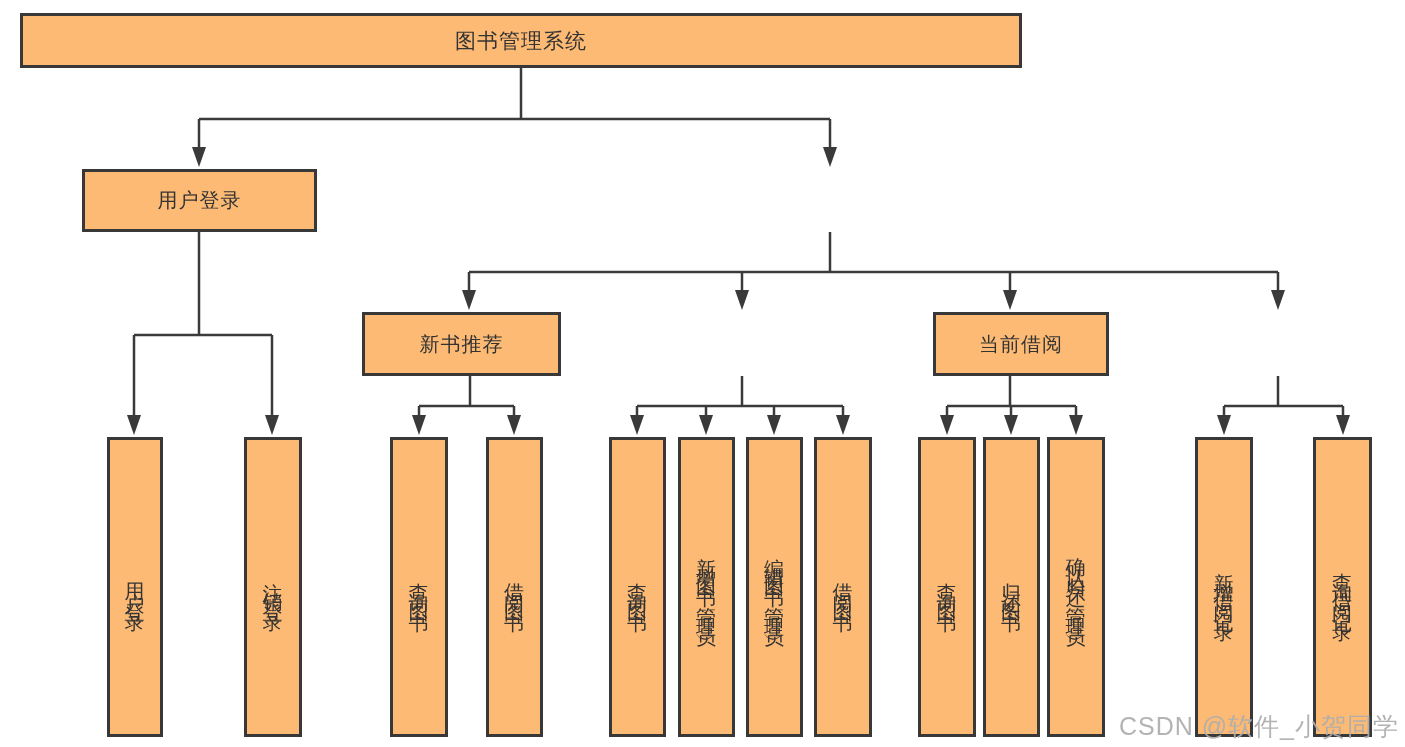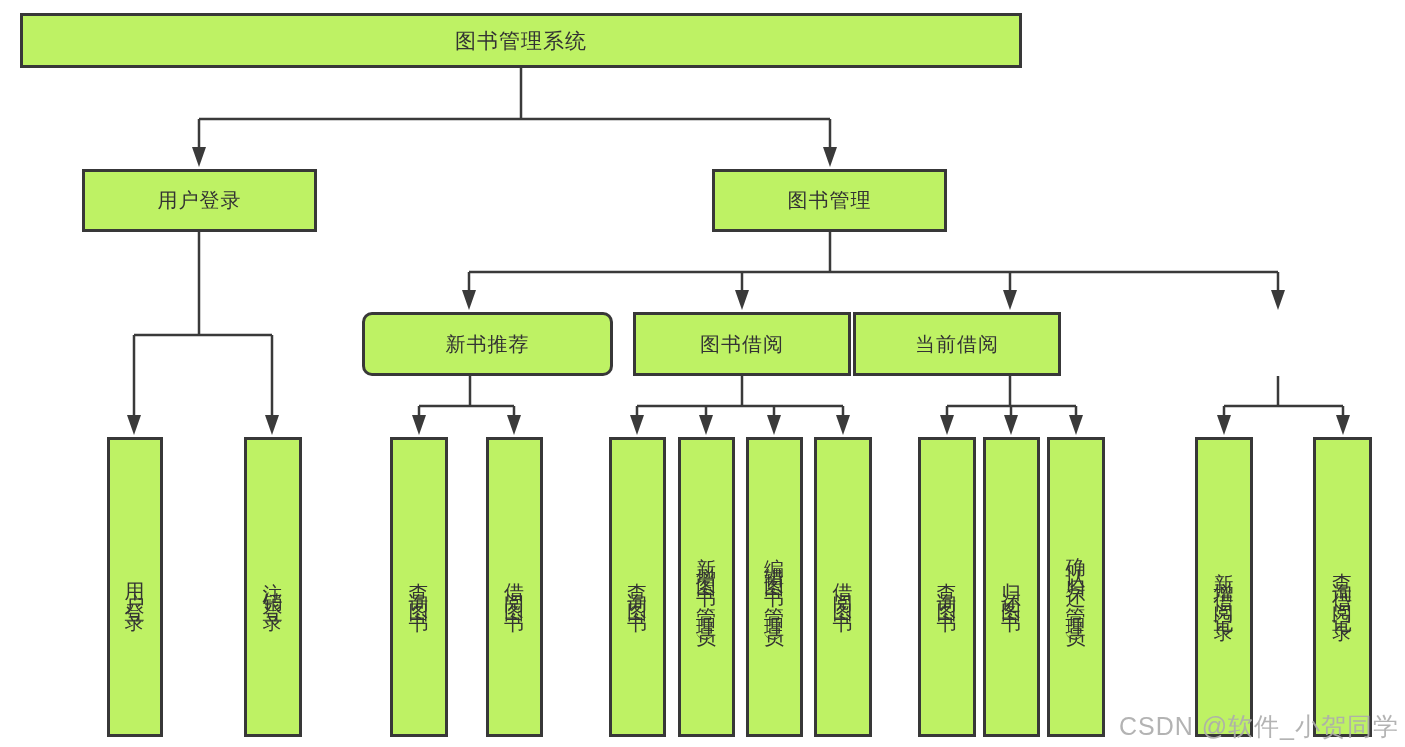--- a/index.html
+++ b/index.html
@@ -13,21 +13,21 @@
   }
   .connectors {
     position: absolute;
     left: 0; top: 0;
     width: 1405px; height: 747px;
     pointer-events: none;
   }
   .node {
     position: absolute;
     box-sizing: border-box;
-    background: #bef264;
+    background: #fdba74;
     border: 3px solid #383838;
     display: flex;
     align-items: center;
     justify-content: center;
     color: #333333;
   }
   .hbox { font-size: 20px; letter-spacing: 1px; }
   .hbox.title { font-size: 21px; }
   .vbox span {
     writing-mode: vertical-rl;
@@ -112,25 +112,23 @@
     <path d="M1224 406 H1343"></path>
     <path d="M1224 406 V420"></path>
       <polygon points="1217,415 1231,415 1224,435" fill="#3a3a3a" stroke="none"></polygon>
     <path d="M1343 406 V420"></path>
       <polygon points="1336,415 1350,415 1343,435" fill="#3a3a3a" stroke="none"></polygon>
   </svg>
 
   <div class="node hbox title" style="left:20px; top:13px; width:1002px; height:55px;">图书管理系统</div>
 
   <div class="node hbox" style="left:82px; top:169px; width:235px; height:63px;">用户登录</div>
-  <div class="node hbox" style="left:712px; top:169px; width:235px; height:63px;">图书管理</div>
 
-  <div class="node hbox" style="left:362px; top:312px; width:251px; height:64px;border-radius:10px;">新书推荐</div>
-  <div class="node hbox" style="left:633px; top:312px; width:218px; height:64px;">图书借阅</div>
-  <div class="node hbox" style="left:853px; top:312px; width:208px; height:64px;">当前借阅</div>
+  <div class="node hbox" style="left:362px; top:312px; width:199px; height:64px;">新书推荐</div>
+  <div class="node hbox" style="left:933px; top:312px; width:176px; height:64px;">当前借阅</div>
 
   <div class="node vbox" style="left:107px; top:437px; width:56px; height:300px;">
     <span>用户登录</span>
   </div>
   <div class="node vbox" style="left:244px; top:437px; width:58px; height:300px;">
     <span>注销登录</span>
   </div>
 
   <div class="node vbox" style="left:390px; top:437px; width:58px; height:300px;">
     <span>查询图书</span>

